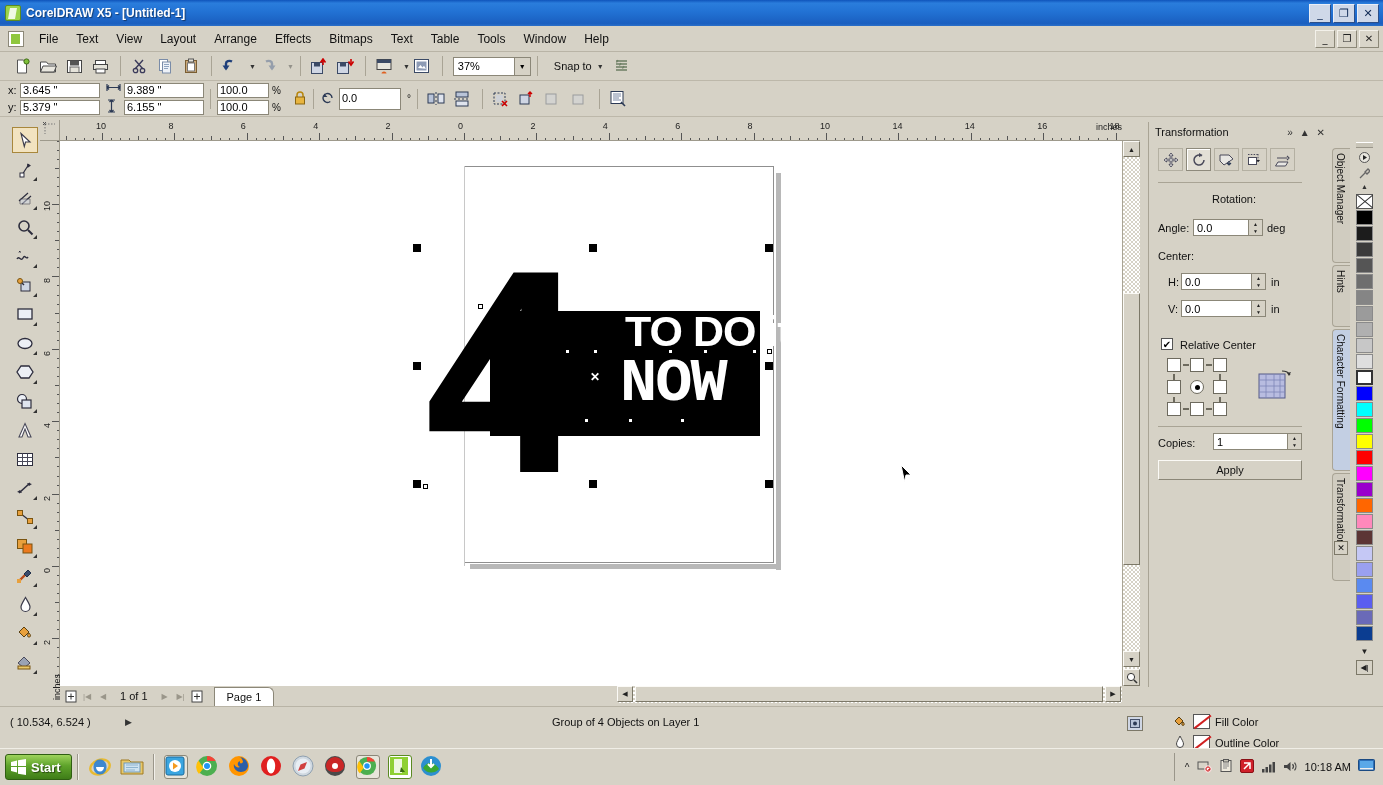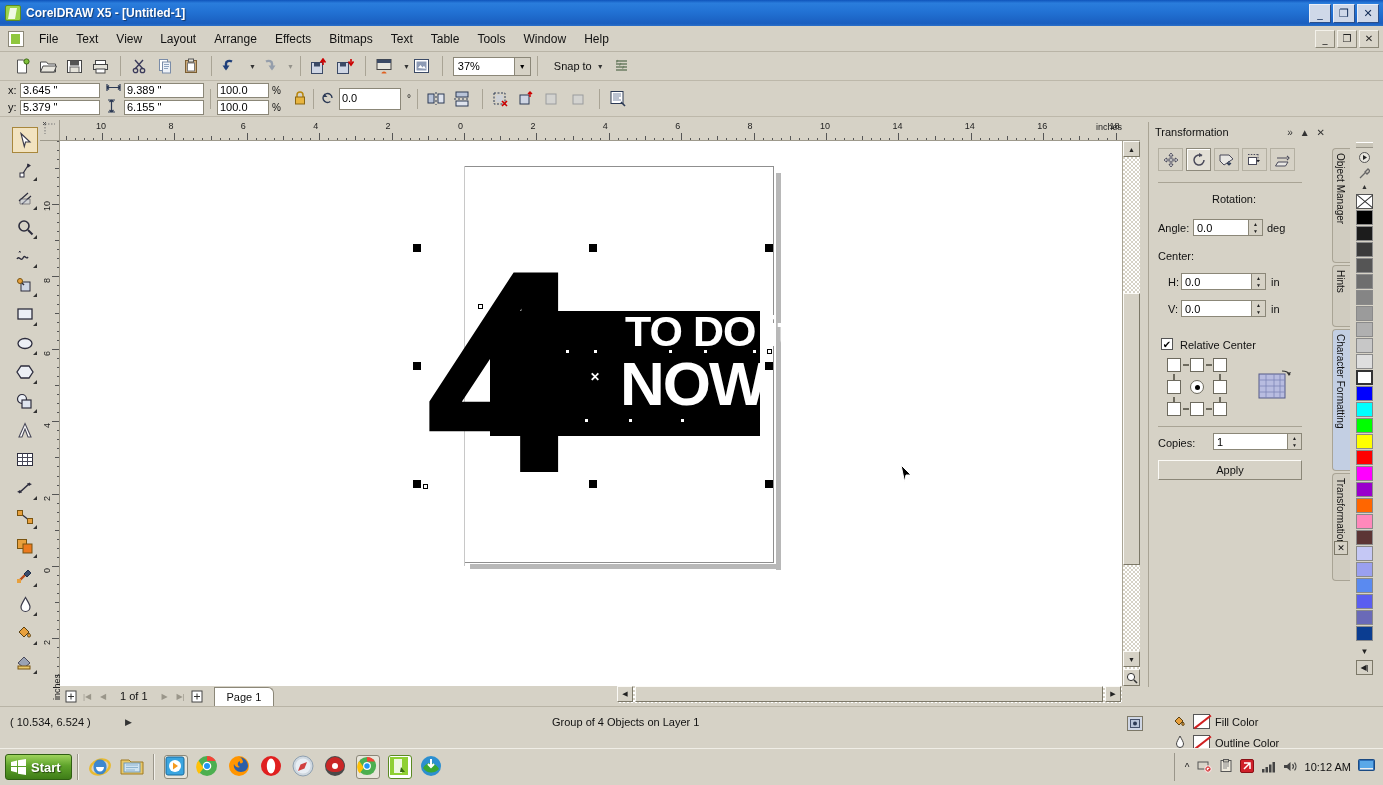--- a/index.html
+++ b/index.html
@@ -181,21 +181,21 @@
   .blackbox {
     position:absolute; left:65px; top:60px; width:270px; height:125px; background:#000;
   }
   .art-t1 {
     position:absolute; left:200px; top:58px; color:#fff; font-size:43px;
     font-weight:bold; letter-spacing:-1px; font-family:"Liberation Sans",sans-serif;
     line-height:45px; white-space:nowrap;
   }
   .art-t2 {
     position:absolute; left:195px; top:100px; color:#fff; font-size:62px;
-    font-weight:bold; letter-spacing:-2px; font-family:Liberation Sans, sans-serif;
+    font-weight:bold; letter-spacing:-2px; font-family:Liberation Mono, monospace;
     line-height:66px; white-space:nowrap;
   }
   .handle {
     position:absolute; width:8px; height:8px; background:#000;
   }
   .nodesq {
     position:absolute; width:5px;height:5px;background:#fff;border:1px solid #000;
   }
   .centerx {
     position:absolute; color:#fff; font-size:12px; font-weight:bold; line-height:8px;
@@ -1391,21 +1391,21 @@
             <rect x="8" y="4.5" width="2.5" height="8" fill="#444"></rect>
             <rect x="11.5" y="2" width="2.5" height="10.5" fill="#444"></rect>
           </svg>
       </span>
       <span>
         <svg width="15" height="13" viewBox="0 0 15 13">
             <path d="M1 5h3l3.5-3v9L4 8H1z" fill="#444"></path>
             <path d="M9.5 4.2a3.5 3.5 0 010 4.6M11.5 2.6a6 6 0 010 7.8" stroke="#444" stroke-width="1.2" fill="none"></path>
           </svg>
       </span>
-      <span class="tm">10:12 AM</span>
+      <span class="tm">10:18 AM</span>
       <span>
         <svg width="17" height="14" viewBox="0 0 17 14">
             <rect x="0.5" y="0.5" width="16" height="11" rx="1" fill="#2c6fb8" stroke="#1a4a82"></rect>
             <rect x="2" y="2" width="13" height="7" fill="#5aa8e8"></rect>
             <path d="M2 9h13v1.5H2z" fill="#eee"></path>
           </svg>
       </span>
     </div>
   </div>
 

